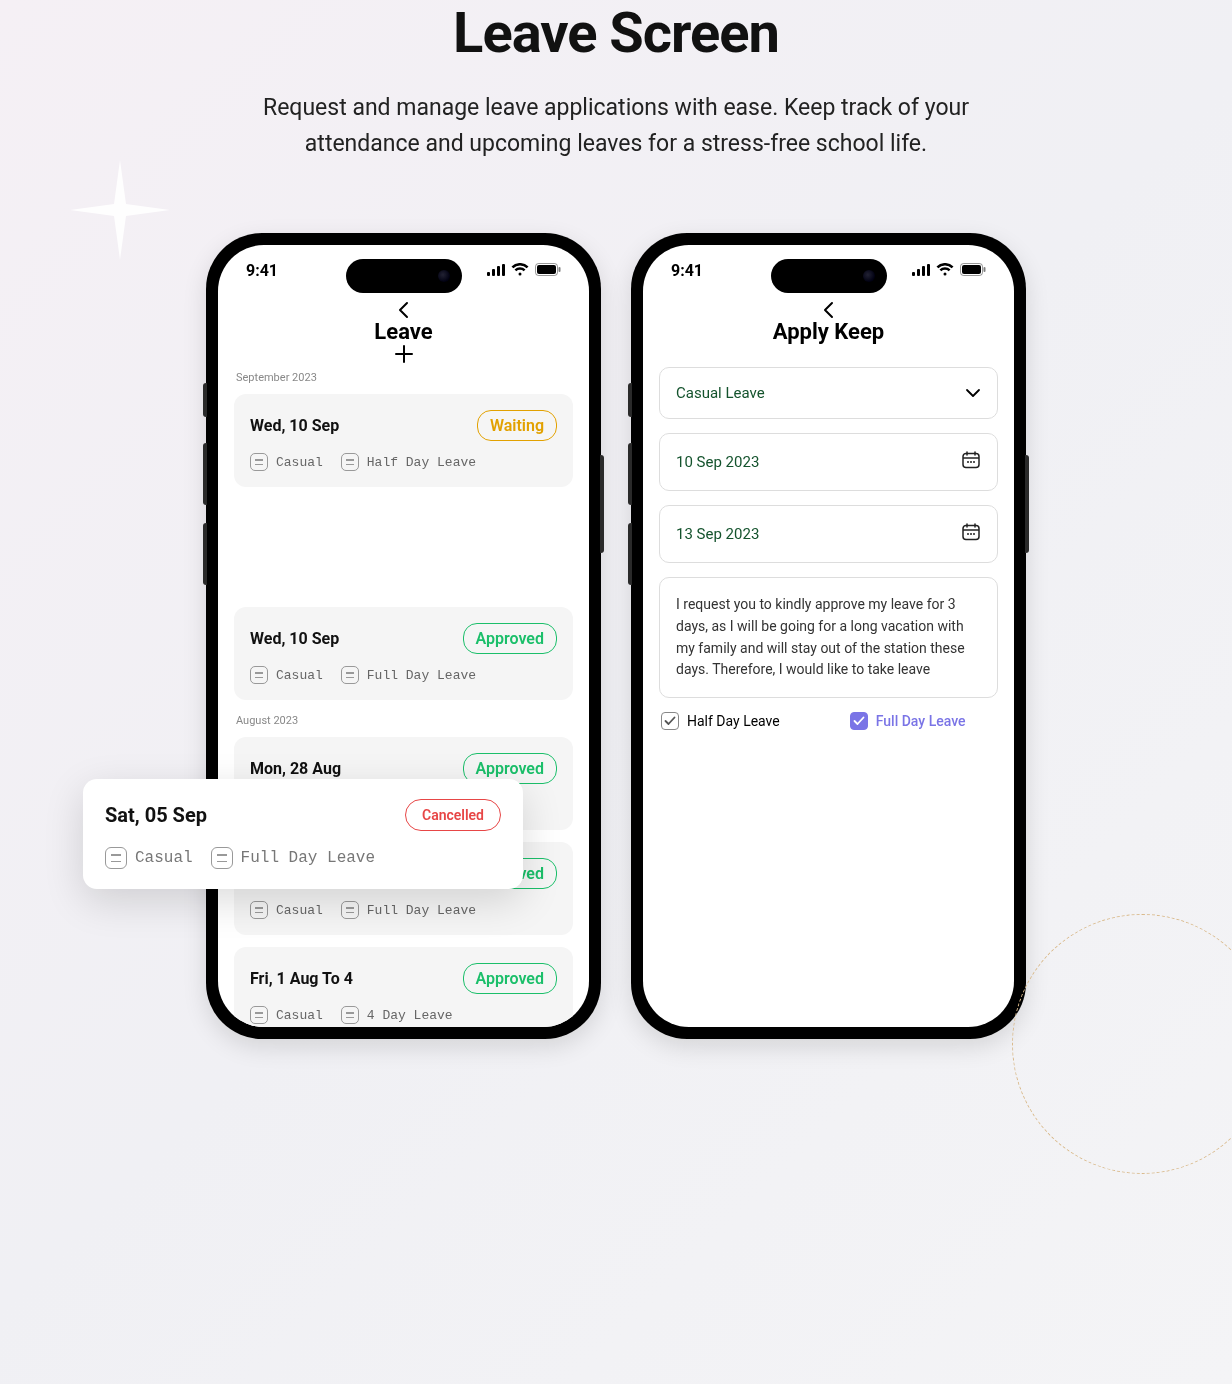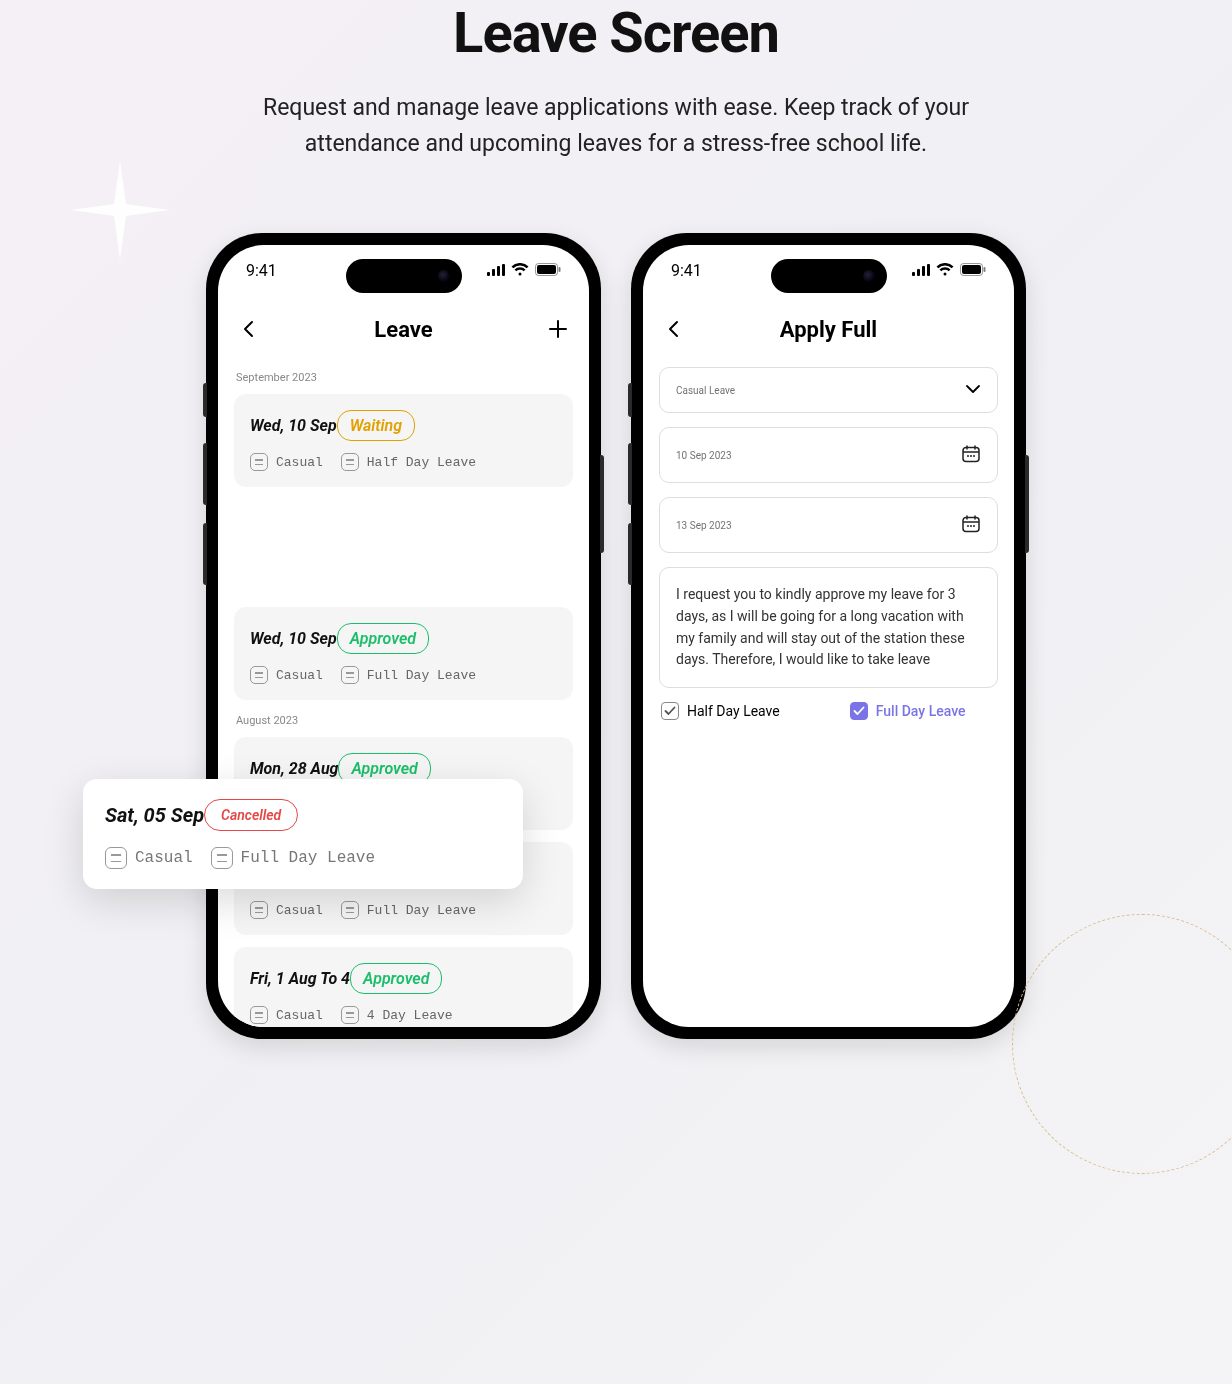--- a/index.html
+++ b/index.html
@@ -95,47 +95,48 @@
     width:12px; height:12px; border-radius:50%;
     background: radial-gradient(circle at 40% 40%, #223, #001 70%);
   }
 
   .status-bar {
     height: 50px;
     display: flex;
     justify-content: space-between;
     align-items: center;
     padding: 0 28px;
-    font-weight: 400;
+    font-weight: 700;
     font-size: 16px;
   }
   .status-right { display:flex; align-items:center; gap:6px; }
 
   .nav-bar {
     height: 56px;
     display: flex;
     align-items: center;
     justify-content: space-between;
     padding: 0 18px;
     margin-top: 6px;
+    flex-direction: column;
   }
   .nav-title { font-size: 22px; font-weight: 700; }
   .nav-icon { width: 26px; height: 26px; display:flex; align-items:center; justify-content:center; }
 
   .content { padding: 0 16px 16px; height: calc(100% - 112px); overflow: hidden; position: relative; }
 
   .section-header { color:#888; font-size:11px; margin: 14px 0 10px 2px; }
 
   .leave-card {
     background: #f5f5f5;
     border-radius: 12px;
     padding: 16px;
     margin-bottom: 12px;
   }
-  .leave-card-row { display:flex; align-items:center;font-style:italic; }
+  .leave-card-row { display:flex; justify-content:space-between; align-items:center; }
   .leave-date { font-weight:700; font-size:16px; color:#111; }
   .badge {
     font-size:16px; font-weight:600;
     padding: 5px 12px;
     border-radius: 14px;
     border:1px solid;
     background: transparent;
   }
   .badge-waiting { color:#e2a100; border-color:#e2a100; }
   .badge-approved { color:#1bbf6a; border-color:#1bbf6a; }
@@ -172,22 +173,22 @@
 
   
   .form-field {
     border:1px solid #ddd;
     border-radius:10px;
     padding: 16px 16px;
     margin-bottom:14px;
     display:flex;
     justify-content:space-between;
     align-items:center;
-    font-size:10px;
-    color:#737373;
+    font-size:15px;
+    color:#14532d;
   }
   .form-field.textarea { display:block; line-height:1.55; color:#333; font-size:14px; }
 
   .check-row { display:flex; gap:70px; margin-top:4px; padding-left:2px; }
   .check-item { display:flex; align-items:center; gap:8px; font-size:14px; }
   .checkbox {
     width:18px; height:18px; border:1.5px solid #888; border-radius:4px;
     display:flex; align-items:center; justify-content:center;
   }
   .checkbox.checked { background:#7a74e6; border-color:#7a74e6; }
@@ -398,21 +399,21 @@
               </svg></span>
         </span>
       </div>
 
       <div class="nav-bar">
         <span class="nav-icon">
           <svg width="14" height="18" viewBox="0 0 14 18">
               <path d="M10 2 L3 9 L10 16" stroke="#000" stroke-width="2" fill="none" stroke-linecap="round" stroke-linejoin="round"></path>
             </svg>
         </span>
-        <span class="nav-title">Apply Full</span>
+        <span class="nav-title">Apply Keep</span>
         <span class="nav-icon"></span>
       </div>
 
       <div class="content">
         <div class="form-field" style="margin-top:10px;">
           <span>Casual Leave</span>
           <span><svg width="16" height="10" viewBox="0 0 16 10">
                 <path d="M2 2 L8 8 L14 2" stroke="#000" stroke-width="1.8" fill="none" stroke-linecap="round" stroke-linejoin="round"></path>
               </svg></span>
         </div>

